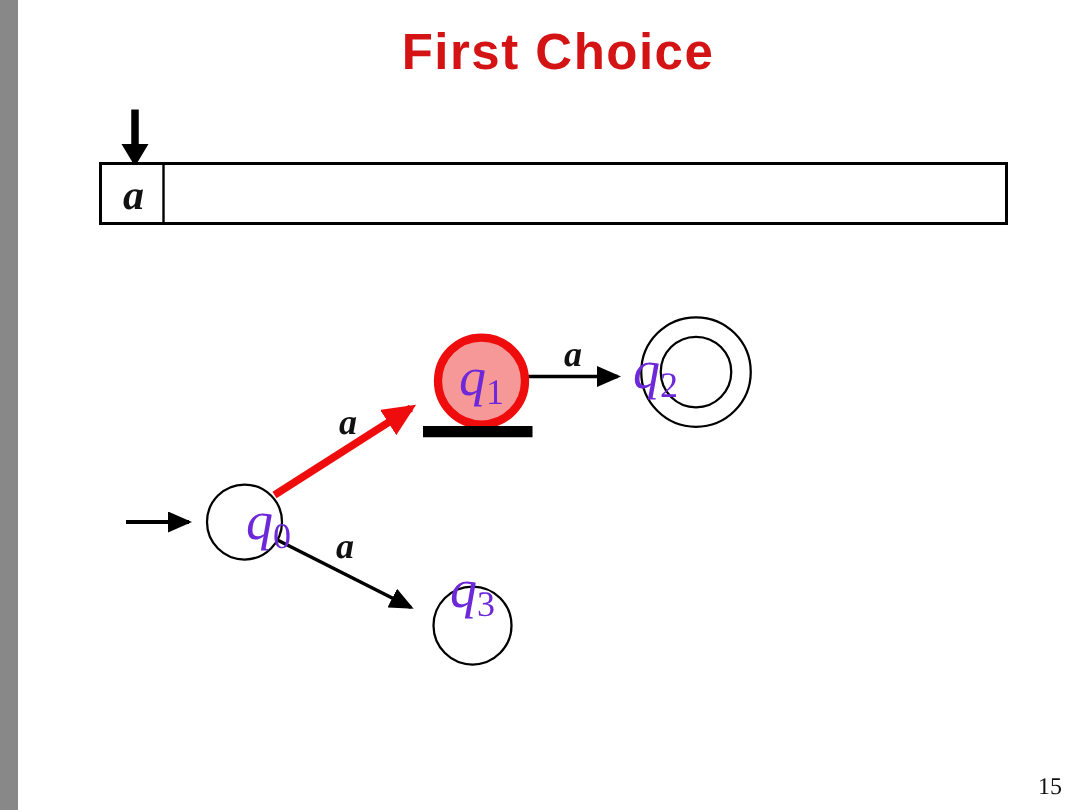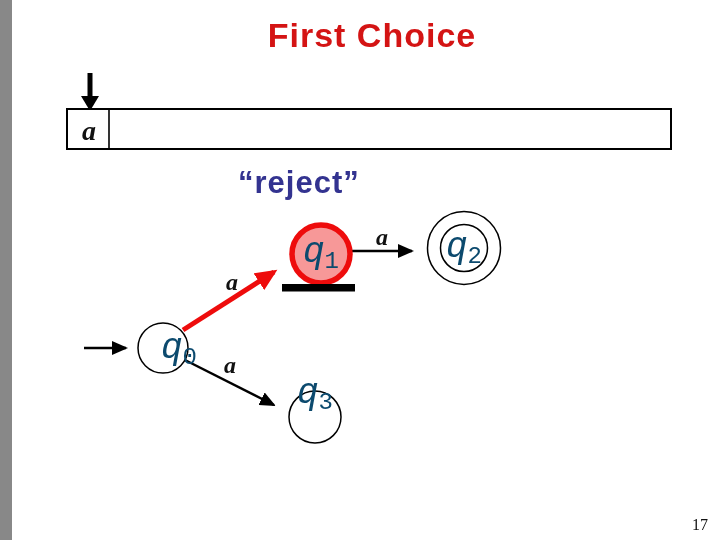--- a/index.html
+++ b/index.html
@@ -14,22 +14,22 @@
     letter-spacing:1px;
   }
   .reject-label {
     left:226px; top:165px;
     font-size:31px; font-weight:bold; color:#333390;
     letter-spacing:1px;
   }
   .diagram-svg { left:0; top:0; }
   .state-label {
     transform:translate(-50%,-50%);
-    font-family:Liberation Mono, monospace;
-    color:#0c4a6e; white-space:nowrap; line-height:1;
+    font-family:Liberation Serif, serif;
+    color:#6d28d9; white-space:nowrap; line-height:1;
   }
   .qbase { font-style:italic; font-size:36px; }
   .qsub  { font-style:normal; font-size:24px; vertical-align:-6px; }
   .edge-label {
     transform:translate(-50%,-50%);
     font-family:"Liberation Serif", serif;
     font-style:italic; font-weight:bold; font-size:24px; color:#111;
     line-height:1;
   }
   .tape-letter {
@@ -78,34 +78,33 @@
     <circle cx="309" cy="254" r="29" stroke-width="5.5" fill="#f79898" stroke="#ee0c0c"></circle>
     <circle cx="452" cy="248" r="36.5" fill="#fff" stroke="#000" stroke-width="1.5"></circle>
     <circle cx="452" cy="248" r="23.5" fill="none" stroke="#000" stroke-width="1.5"></circle>
     <circle cx="303" cy="417" r="26" fill="#fff" stroke="#000" stroke-width="1.5"></circle>
 
     <rect x="270" y="284" width="73" height="7.5" fill="#000"></rect>
   </svg>
 
   <div class="abs tape-letter" style="left:77px; top:131px;">a</div>
 
-  <div class="abs reject-label">“reject”</div>
 
   <div class="abs state-label" style="left:167px; top:350px;">
     <span class="qbase">q</span><span class="qsub">0</span>
   </div>
   <div class="abs state-label" style="left:309px; top:254px;">
     <span class="qbase">q</span><span class="qsub">1</span>
   </div>
-  <div class="abs state-label" style="left:452px; top:249px;">
+  <div class="abs state-label" style="left:425px; top:249px;">
     <span class="qbase">q</span><span class="qsub">2</span>
   </div>
   <div class="abs state-label" style="left:303px; top:395px;">
     <span class="qbase">q</span><span class="qsub">3</span>
   </div>
 
   <div class="abs edge-label" style="left:220px; top:282px;">a</div>
   <div class="abs edge-label" style="left:370px; top:237px;">a</div>
   <div class="abs edge-label" style="left:218px; top:365px;">a</div>
 
-  <div class="abs page-number">17</div>
+  <div class="abs page-number">15</div>
 
 </div>
 
 </body></html>

